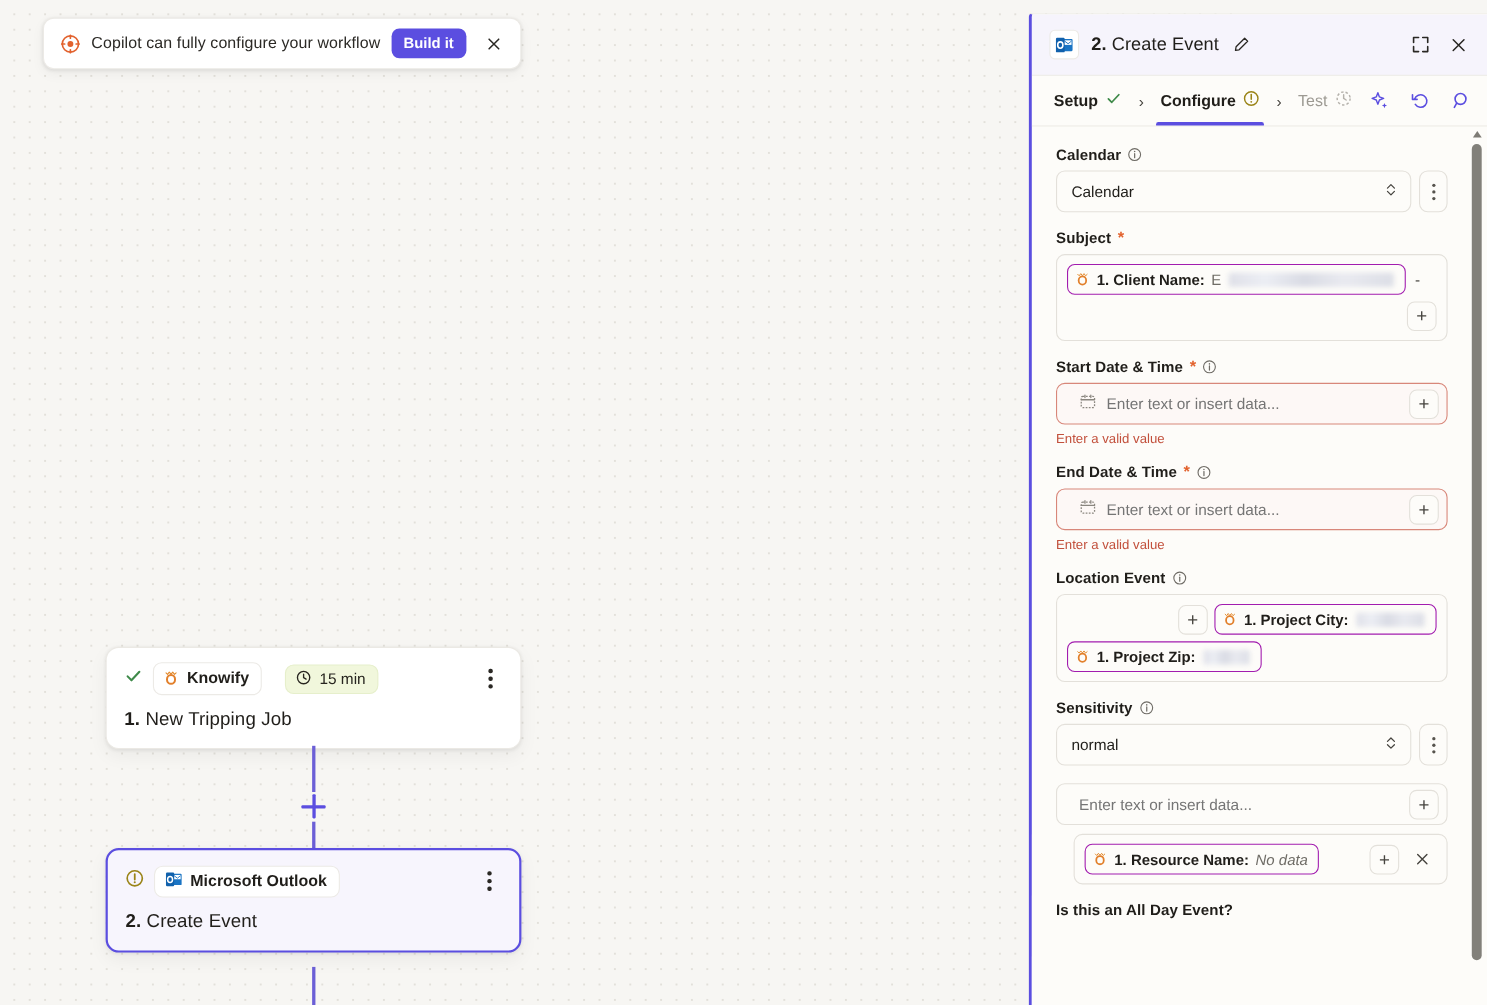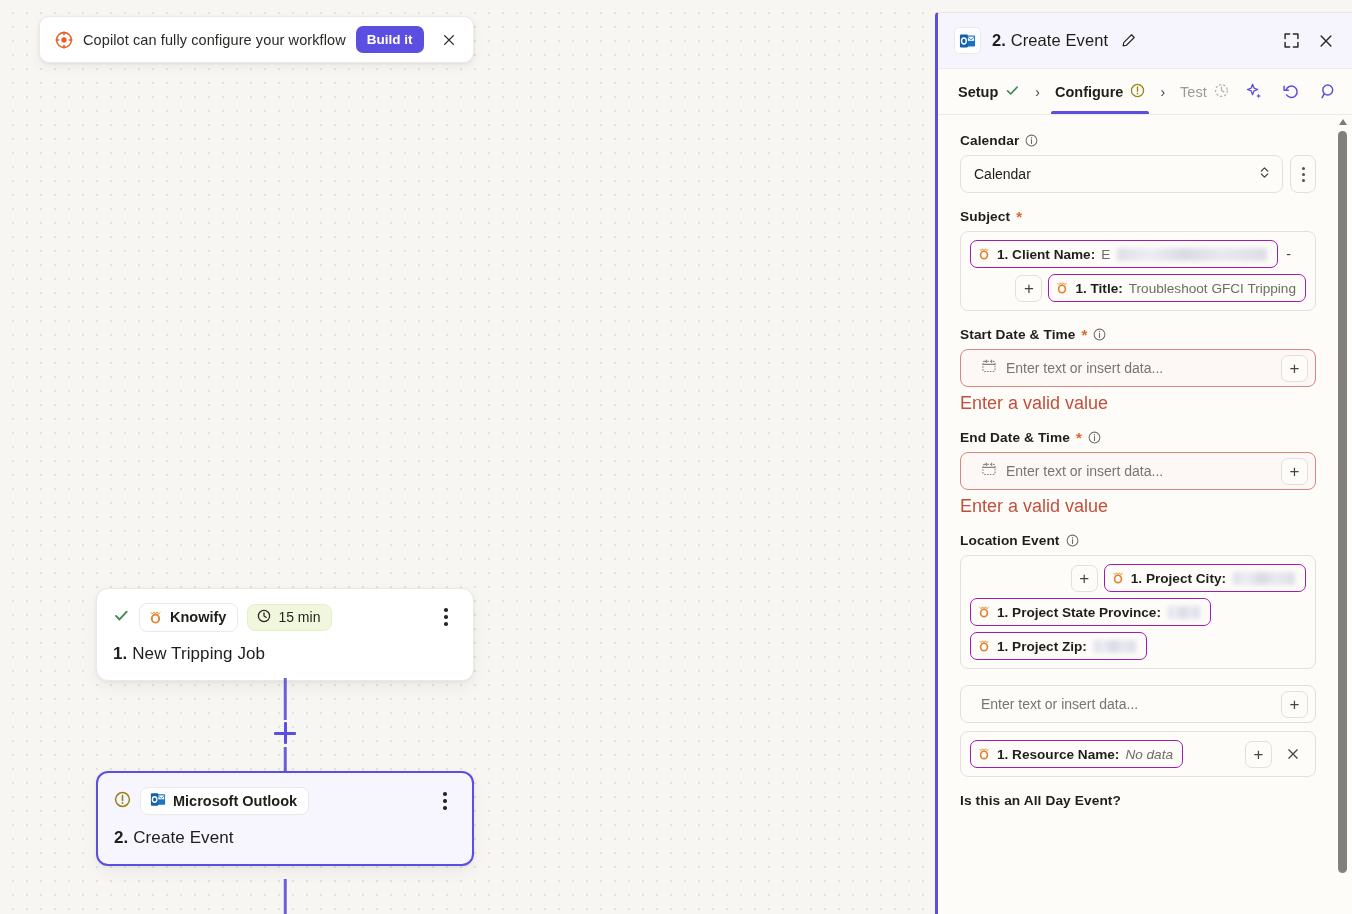--- a/index.html
+++ b/index.html
@@ -69,21 +69,21 @@
   }
   .node-head { display: flex; align-items: center; gap: 9px; height: 28px; }
   .node-chip {
     display: inline-flex; align-items: center; gap: 7px;
     background: #ffffff; border: 1px solid #eceae6;
     border-radius: 8px; padding: 4px 11px 4px 9px;
     font-size: 14.5px; font-weight: bold; color: #201e1a;
   }
   .node-chip.time {
     background: #f1f7dc; border-color: #e6efcb;
-    font-weight: normal; color: #27251f; font-size: 14px;
+    font-weight: normal; color: #27251f; font-size: 14px; margin-left: 12px;
   }
   .node-title {
     margin-top: 13px;
     font-size: 17px; color: #201e1a; letter-spacing: .1px;
   }
   .node-title b { font-weight: bold; }
   .node-menu {
     margin-left: auto; width: 22px; height: 22px;
     display: flex; flex-direction: column; align-items: center;
     justify-content: center; gap: 3.5px; cursor: pointer;
@@ -226,25 +226,25 @@
     flex:1; min-height:38px;
     border:1px solid #e3e0da; border-radius:8px; background:#fdfcf9;
     display:flex; align-items:center; gap:9px; padding: 0 7px 0 20px;
   }
   .input-box.error { border-color:#d8877a; background:#fdf8f6; }
   .input-box .ph {
     flex:1; font-size:14px; color:#9d9a93;
     background:transparent; border:none; outline:none;
     font-family:"Liberation Sans", sans-serif;
   }
-  .errtext { font-size:18px; color:#c2503c; margin-top:6px; }
+  .errtext { font-size:12px; color:#c2503c; margin-top:6px; }
 
   .attendee-row {
     margin-top:8px; border:1px solid #e3e0da; border-radius:8px; background:#fdfcf9;
-    padding:8px 9px; display:flex; align-items:center; gap:7px;
+    padding:8px 9px; display:flex; align-items:center; gap:7px;margin-left:16px;
   }
 
   
   #panel-scrollbar {
     position:absolute; right:4px; top:0; width:10px; height:100%;
   }
   #sb-up {
     position:absolute; top:4px; left:1px; width:8px; height:6px;
     border-left:4px solid transparent; border-right:4px solid transparent;
     border-bottom:6px solid #7e7b75; cursor:pointer;
@@ -482,30 +482,20 @@
                 <path d="M2.2 5.2l1.6 1.6L5.6 4.4 7.4 6.6 9.2 4.4 11 6.8l1.7-1.6" fill="none" stroke="#e28a2c" stroke-width="1.1" stroke-linecap="round" stroke-linejoin="round"></path>
                 <ellipse cx="7.4" cy="12" rx="4.2" ry="4.6" fill="none" stroke="#e2802c" stroke-width="2"></ellipse>
               </svg>
             </span>
             <span class="tk">1. Client Name:</span>
             <span class="tv">E</span>
             <span class="redact" style="width:150px"></span>
           </span>
           <span class="dash">-</span>
           <span class="plusbtn">+</span>
-          <span class="token">
-            <span>
-              <svg viewBox="0 0 16 18" width="13" height="15">
-                <path d="M2.2 5.2l1.6 1.6L5.6 4.4 7.4 6.6 9.2 4.4 11 6.8l1.7-1.6" fill="none" stroke="#e28a2c" stroke-width="1.1" stroke-linecap="round" stroke-linejoin="round"></path>
-                <ellipse cx="7.4" cy="12" rx="4.2" ry="4.6" fill="none" stroke="#e2802c" stroke-width="2"></ellipse>
-              </svg>
-            </span>
-            <span class="tk">1. Title:</span>
-            <span class="tv">Troubleshoot GFCI Tripping</span>
-          </span>
         </div>
       </div>
 
       <div class="field">
         <div class="flabel">
           <span>Start Date &amp; Time</span>
           <span class="req">*</span>
           <span class="info">
             <svg viewBox="0 0 14 14" width="13" height="13">
                 <circle cx="7" cy="7" r="5.8" fill="none" stroke="#6f6c66" stroke-width="1.1"></circle>
@@ -579,36 +569,53 @@
             <span class="tk">1. Project City:</span>
             <span class="redact" style="width:62px"></span>
           </span>
           <span class="token">
             <span>
               <svg viewBox="0 0 16 18" width="13" height="15">
                   <path d="M2.2 5.2l1.6 1.6L5.6 4.4 7.4 6.6 9.2 4.4 11 6.8l1.7-1.6" fill="none" stroke="#e28a2c" stroke-width="1.1" stroke-linecap="round" stroke-linejoin="round"></path>
                   <ellipse cx="7.4" cy="12" rx="4.2" ry="4.6" fill="none" stroke="#e2802c" stroke-width="2"></ellipse>
                 </svg>
             </span>
-            <span class="tk" style="white-space:normal">1. Project State Province:</span>
-            <span class="redact" style="width:32px"></span>
-          </span>
-          <span class="token">
-            <span>
-              <svg viewBox="0 0 16 18" width="13" height="15">
-                  <path d="M2.2 5.2l1.6 1.6L5.6 4.4 7.4 6.6 9.2 4.4 11 6.8l1.7-1.6" fill="none" stroke="#e28a2c" stroke-width="1.1" stroke-linecap="round" stroke-linejoin="round"></path>
-                  <ellipse cx="7.4" cy="12" rx="4.2" ry="4.6" fill="none" stroke="#e2802c" stroke-width="2"></ellipse>
-                </svg>
-            </span>
             <span class="tk">1. Project Zip:</span>
             <span class="redact" style="width:42px"></span>
           </span>
         </div>
       </div>
 
+      <div class="field">
+        <div class="flabel">
+          <span>Sensitivity</span>
+          <span class="info">
+            <svg viewBox="0 0 14 14" width="13" height="13">
+                <circle cx="7" cy="7" r="5.8" fill="none" stroke="#6f6c66" stroke-width="1.1"></circle>
+                <path d="M7 6.1v4" stroke="#6f6c66" stroke-width="1.2" stroke-linecap="round"></path>
+                <circle cx="7" cy="4.1" r=".75" fill="#6f6c66"></circle>
+              </svg>
+          </span>
+        </div>
+        <div class="ctrl-row">
+          <div class="select-box">
+            <span class="val">normal</span>
+            <span>
+              <svg viewBox="0 0 14 16" width="13" height="15">
+                  <path d="M3.6 6.4L7 3l3.4 3.4M3.6 9.6L7 13l3.4-3.4" fill="none" stroke="#46443f" stroke-width="1.25" stroke-linecap="round" stroke-linejoin="round"></path>
+                </svg>
+            </span>
+          </div>
+          <div class="kebab">
+              <i></i>
+              <i></i>
+              <i></i>
+            </div>
+        </div>
+      </div>
 
       <div class="field">
         <div class="ctrl-row">
           <div class="input-box">
             <input class="ph" placeholder="Enter text or insert data..." style="">
             <span class="plusbtn">+</span>
           </div>
         </div>
         <div class="attendee-row">
           <span class="token">

